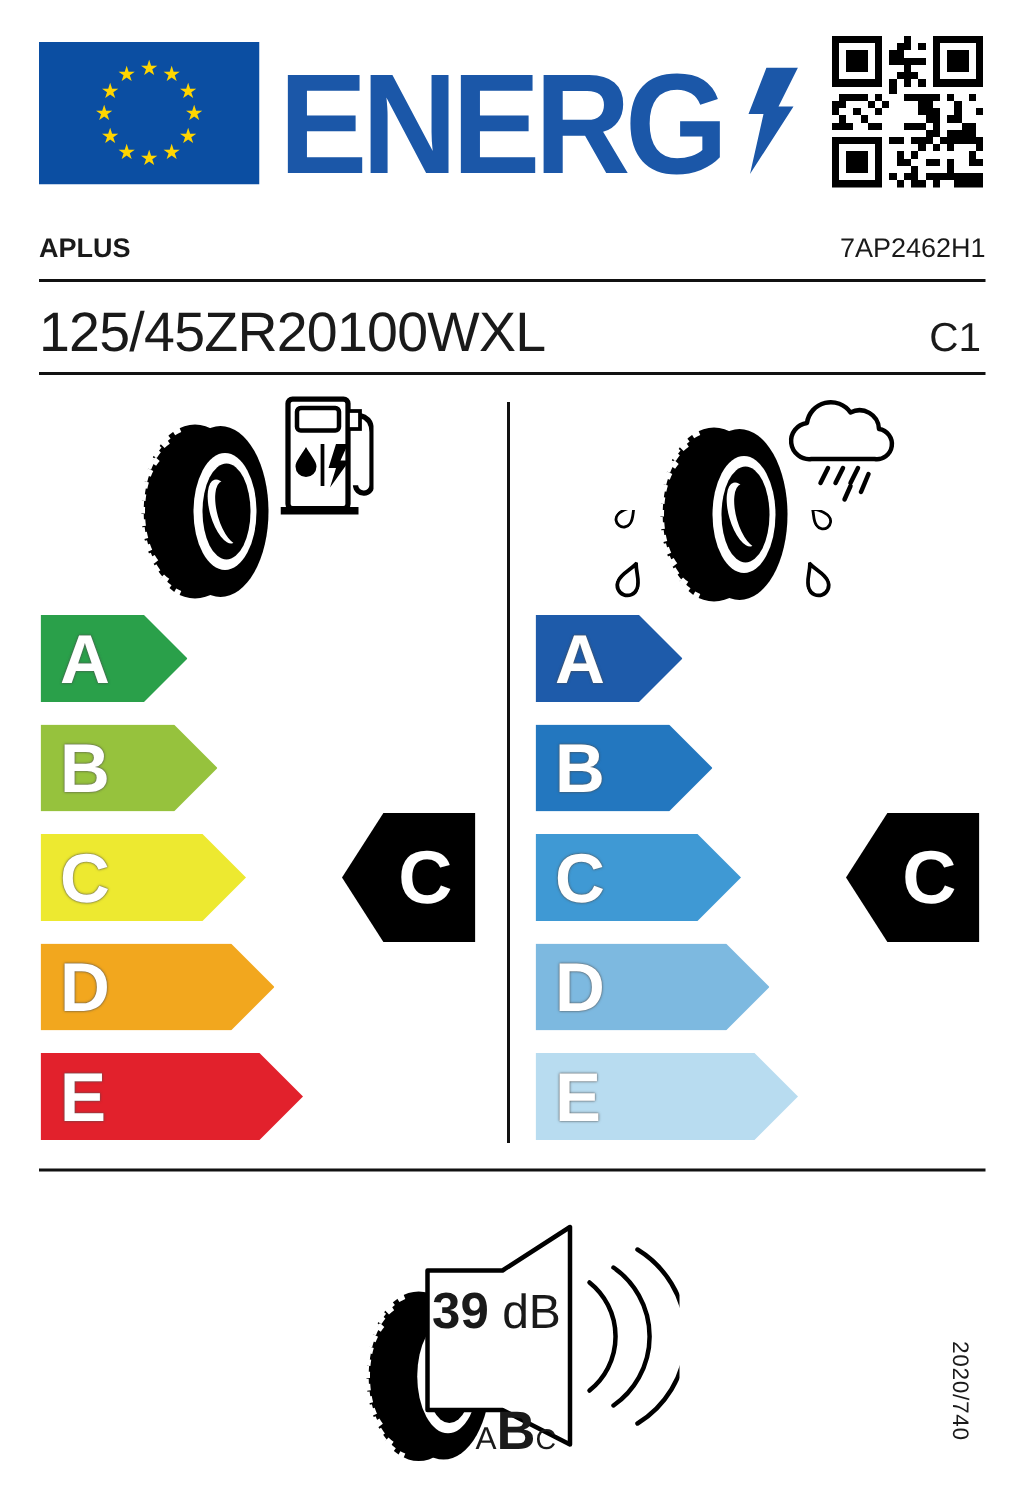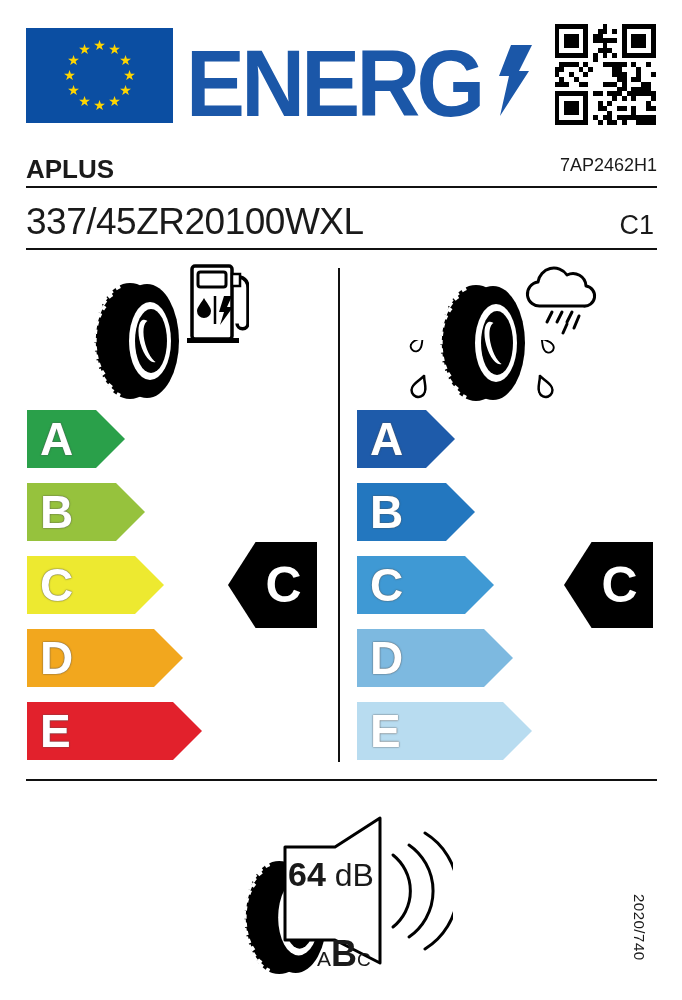--- a/index.html
+++ b/index.html
@@ -6,21 +6,21 @@
   .label{position:relative;width:682px;height:1000px;background:#fff;overflow:hidden;
          font-family:"Liberation Sans",sans-serif;color:#1a1a1a;}
   .abs{position:absolute;}
   
   .eu-flag{left:26px;top:28px;width:147px;height:95px;}
   .energ{left:186px;top:36px;font-size:95px;line-height:1;font-weight:bold;
          letter-spacing:-4px;transform:scaleX(.93);transform-origin:left top;}
   .bolt-svg{left:497px;top:45px;width:35px;height:71px;}
   .qr-svg{left:553px;top:24px;width:104px;height:101px;}
   
-  .brand{left:26px;top:156px;font-size:26px;font-weight:bold;line-height:1;}
+  .brand{left:26px;top:156px;font-size:18px;font-weight:bold;line-height:1;}
   .typeid{right:25px;top:156px;font-size:18px;line-height:1;}
   .rule{left:26px;width:631px;height:2px;background:#111;}
   .r1{top:186px;} .r2{top:248px;} .r3{top:779px;}
   .sizetext{left:26px;top:203px;font-size:37px;line-height:1;letter-spacing:-0.5px;}
   .classtext{right:28px;top:212px;font-size:27px;line-height:1;}
   
   .vdiv{left:338px;top:268px;width:2px;height:494px;background:#111;}
   .tyre1{left:90px;top:282px;width:90px;height:118px;}
   .pump{left:187px;top:264px;width:62px;height:82px;}
   .tyre2{left:436px;top:284px;width:90px;height:118px;}
@@ -305,21 +305,21 @@
       <rect x="17" y="20" width="1" height="1"></rect>
       <rect x="18" y="20" width="1" height="1"></rect>
       <rect x="19" y="20" width="1" height="1"></rect>
       <rect x="20" y="20" width="1" height="1"></rect>
     </svg>
 
   <div class="abs brand">APLUS</div>
   <div class="abs typeid">7AP2462H1</div>
   <div class="abs rule r1"></div>
 
-  <div class="abs sizetext">337/45ZR20100WXL</div>
+  <div class="abs sizetext">125/45ZR20100WXL</div>
   <div class="abs classtext">C1</div>
   <div class="abs rule r2"></div>
 
   <div class="abs vdiv"></div>
 
   <svg class="abs tyre1" viewBox="0 0 90 118">
       <use href="#tyre"></use>
     </svg>
   <svg class="abs pump" viewBox="0 0 62 82">
     <rect x="0" y="74" width="52" height="5" fill="#000"></rect>
@@ -401,21 +401,21 @@
     </svg>
   <svg class="abs speaker" viewBox="0 0 170 152">
     <path d="M2,32 H52 L97,3 V148 L52,125 H2 Z" fill="#fff" stroke="#000" stroke-width="3" stroke-linejoin="round"></path>
     <g stroke="#000" stroke-width="3" fill="none" stroke-linecap="round">
       <path d="M110,40 A46,46 0 0 1 110,112"></path>
       <path d="M126,30 A56,56 0 0 1 126,122"></path>
       <path d="M142,18 A68,68 0 0 1 142,134"></path>
     </g>
   </svg>
   <div class="abs dbtext">
-    <b>64</b>
+    <b>39</b>
     <span>dB</span>
   </div>
   <div class="abs abc">
     <span class="na">A</span>
     <span class="nb">B</span>
     <span class="nc">C</span>
   </div>
 
   <div class="abs reg">2020/740</div>
 </div>

